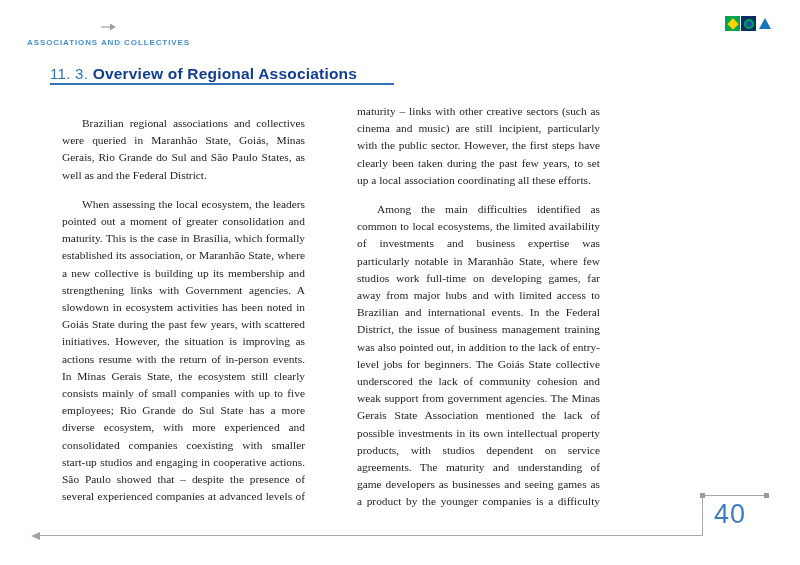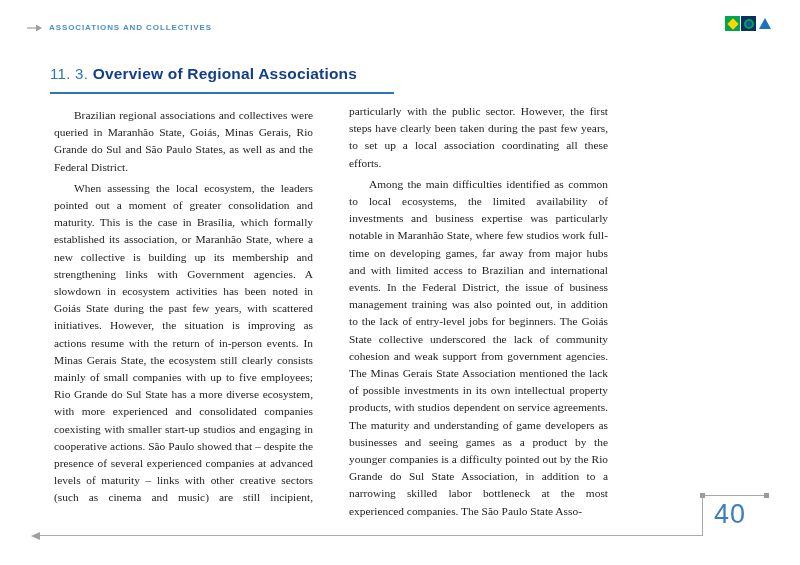--- a/index.html
+++ b/index.html
@@ -5,21 +5,21 @@
   * { margin:0; padding:0; box-sizing:border-box; }
   html,body { background:#ffffff; }
   body {
     width:800px; height:565px; position:relative; overflow:hidden;
     font-family:"Liberation Sans", sans-serif;
   }
 
   
   .breadcrumb-row {
     position:absolute; left:27px; top:23px;
-    display:flex; align-items:center; gap:7px;
+    display:flex; align-items:center; gap:7px;flex-direction:column;
   }
   .breadcrumb-text {
     font-size:8px; font-weight:bold; letter-spacing:0.9px;
     color:#4a90c8; text-transform:uppercase;
   }
 
   
   .logo {
     position:absolute; right:28px; top:16px;
     display:flex; align-items:center; gap:1px;
@@ -32,40 +32,40 @@
   .shape-circle  { width:10px; height:10px; border-radius:50%; border:2px solid #00a551; background:#1b4f9c; }
   .shape-triangle{
     width:0; height:0;
     border-left:6px solid transparent; border-right:6px solid transparent;
     border-bottom:11px solid #1b75bb;
   }
 
   
   .section-heading {
     position:absolute; left:50px; top:65px; width:344px;
-    border-bottom:2px solid #2e75b6; padding-bottom:9px;
+    border-bottom:2px solid #2e75b6; 
     white-space:nowrap;
   }
   .section-number {
     color:#2e75b6; font-size:15px; font-weight:normal; letter-spacing:0.3px;
   }
   .section-title {
     color:#123e8f; font-size:15.5px; font-weight:bold; letter-spacing:0.2px;
   }
 
   
   .body-text {
     position:absolute; left:50px; top:103px; width:562px; height:418px;
     column-count:2; column-gap:28px; column-fill:auto;
     font-family:"Liberation Serif", serif;
     font-size:11.4px; line-height:17.2px; color:#1d1d1d;
     text-align:justify; overflow:hidden;
     -webkit-hyphens:auto; hyphens:auto;
   }
-  .body-text p { text-indent:20px; margin:4px; }
+  .body-text p { text-indent:20px; margin:12px; }
 
   
   .marker-hline {
     position:absolute; left:702px; top:495px; width:66px; height:1px; background:#a8a8a8;
   }
   .marker-square { position:absolute; width:5px; height:5px; background:#9b9b9b; }
   .marker-square.left  { left:700px; top:493px; }
   .marker-square.right { left:764px; top:493px; }
   .marker-vline {
     position:absolute; left:702px; top:495px; width:1px; height:41px; background:#a8a8a8;

